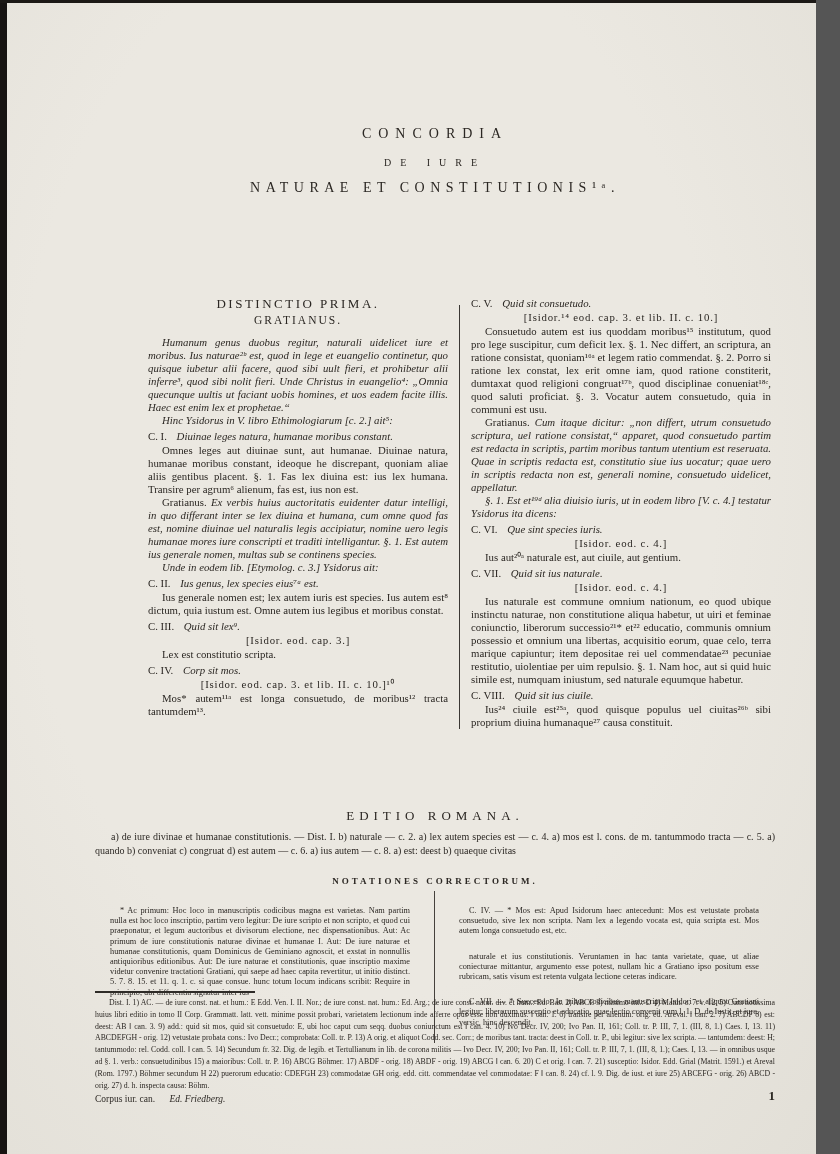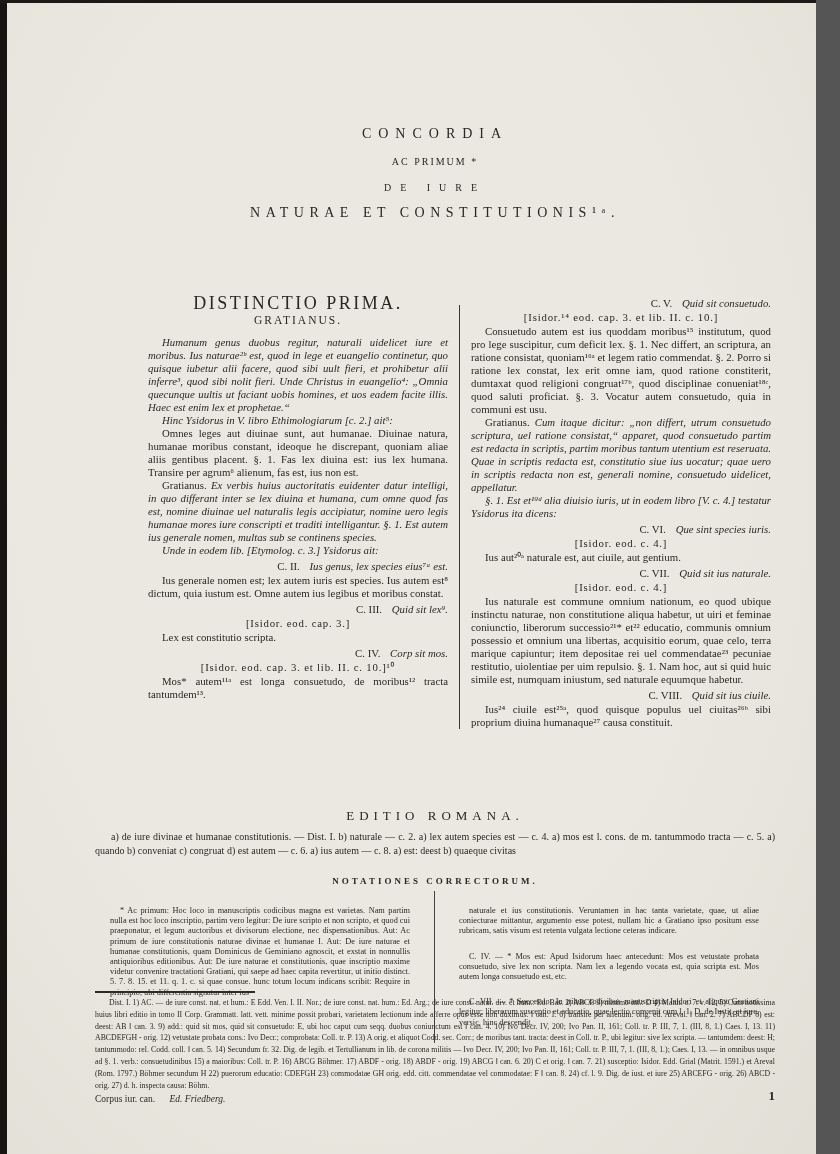--- a/index.html
+++ b/index.html
@@ -17,26 +17,26 @@
   .t1 { font-size:14px; letter-spacing:7px; }
   .t2 { font-size:21px; letter-spacing:3px; margin-top:13px; }
   .t3 { font-size:10px; letter-spacing:2px; margin-top:14px; }
   .t4 { font-size:10px; letter-spacing:9px; margin-top:15px; }
   .t5 { font-size:14px; letter-spacing:5.5px; margin-top:12px; }
 
   
   .main-cols { position:absolute; left:148px; top:297px; width:624px; display:flex; }
   .col { width:300px; font-size:10.8px; line-height:13px; text-align:justify; }
   .col-divider { width:1px; background:#3a3733; margin:8px 11px 0 11px; }
-  .dist-heading { text-align:center; font-size:18px; letter-spacing:2.5px; margin-bottom:4px; }
+  .dist-heading { text-align:center; font-size:13px; letter-spacing:2.5px; margin-bottom:4px; }
   .grat-heading { text-align:center; font-size:11.5px; letter-spacing:2px; margin-bottom:9px; }
   .para { margin:0; }
   .indent { text-indent:14px; }
   .italic { font-style:italic; }
-  .chap-head { text-align:right; margin:3px 0 1px 0; }
+  .chap-head { text-align:left; margin:3px 0 1px 0; }
   .cnum { margin-right:7px; }
   .inscr { text-align:center; letter-spacing:0.8px; margin:0 0 1px 0; }
 
   
   .editio { position:absolute; left:95px; top:808px; width:680px; }
   .editio-head { text-align:center; font-size:13px; letter-spacing:5px; margin:0 0 6px 0; }
   .editio-text { font-size:10px; line-height:13.5px; text-align:justify; text-indent:16px; margin:0; }
 
   
   .notationes { position:absolute; left:95px; top:876px; width:680px; }
@@ -58,34 +58,37 @@
 </style>
 </head>
 <body>
 
 <div class="page">
   <div class="scan-left"></div>
   <div class="scan-top"></div>
 
   <div class="title-block">
     <div class="t1">CONCORDIA</div>
-    <div class="t3">AC PRIMUM *</div>
     <div class="t4">DE IURE</div>
     <div class="t5">NATURAE ET CONSTITUTIONIS¹ᵃ.</div>
   </div>
 
   <div class="main-cols">
 
     <div class="col">
       <div class="dist-heading">DISTINCTIO PRIMA.</div>
       <div class="grat-heading">GRATIANUS.</div>
 
       <p class="para indent italic">Humanum genus duobus regitur, naturali uidelicet iure et moribus. Ius naturae²ᵇ est, quod in lege et euangelio continetur, quo quisque iubetur alii facere, quod sibi uult fieri, et prohibetur alii inferre³, quod sibi nolit fieri. Unde Christus in euangelio⁴: „Omnia quecunque uultis ut faciant uobis homines, et uos eadem facite illis. Haec est enim lex et prophetae.“</p>
       <p class="para indent italic">Hinc Ysidorus in V. libro Ethimologiarum [c. 2.] ait⁵:</p>
 
+      <div class="chap-head">
+        <span class="cnum">C. I.</span>
+        <span class="italic">Diuinae leges natura, humanae moribus constant.</span>
+      </div>
       <p class="para indent">Omnes leges aut diuinae sunt, aut humanae. Diuinae natura, humanae moribus constant, ideoque he discrepant, quoniam aliae aliis gentibus placent. §. 1. Fas lex diuina est: ius lex humana. Transire per agrum⁶ alienum, fas est, ius non est.</p>
 
       <p class="para indent">
         <span>Gratianus.</span>
         <span class="italic">Ex verbis huius auctoritatis euidenter datur intelligi, in quo differant inter se lex diuina et humana, cum omne quod fas est, nomine diuinae uel naturalis legis accipiatur, nomine uero legis humanae mores iure conscripti et traditi intelligantur. §. 1. Est autem ius generale nomen, multas sub se continens species.</span>
       </p>
       <p class="para indent italic">Unde in eodem lib. [Etymolog. c. 3.] Ysidorus ait:</p>
 
       <div class="chap-head">
         <span class="cnum">C. II.</span>
@@ -152,22 +155,22 @@
   </div>
 
   <div class="notationes">
     <div class="not-head">NOTATIONES CORRECTORUM.</div>
     <div class="not-cols">
       <div class="not-col">
         <p>* Ac primum: Hoc loco in manuscriptis codicibus magna est varietas. Nam partim nulla est hoc loco inscriptio, partim vero legitur: De iure scripto et non scripto, et quod cui praeponatur, et legum auctoribus et divisorum electione, nec dispensationibus. Aut: Ac primum de iure constitutionis naturae divinae et humanae I. Aut: De iure naturae et humanae constitutionis, quam Dominicus de Geminiano agnoscit, et exstat in nonnullis antiquioribus editionibus. Aut: De iure naturae et constitutionis, quae inscriptio maxime videtur convenire tractationi Gratiani, qui saepe ad haec capita revertitur, ut initio distinct. 5. 7. 8. 15. et 11. q. 1. c. si quae consue. hunc totum locum indicans scribit: Require in principio, ubi differentia signatur inter ius</p>
       </div>
       <div class="not-divider"></div>
       <div class="not-col">
+        <p>C. IV. — * Mos est: Apud Isidorum haec antecedunt: Mos est vetustate probata consuetudo, sive lex non scripta. Nam lex a legendo vocata est, quia scripta est. Mos autem longa consuetudo est, etc.</p>
         <p>naturale et ius constitutionis. Veruntamen in hac tanta varietate, quae, ut aliae coniecturae mittantur, argumento esse potest, nullam hic a Gratiano ipso positum esse rubricam, satis visum est retenta vulgata lectione ceteras indicare.</p>
-        <p>C. IV. — * Mos est: Apud Isidorum haec antecedunt: Mos est vetustate probata consuetudo, sive lex non scripta. Nam lex a legendo vocata est, quia scripta est. Mos autem longa consuetudo est, etc.</p>
         <p>C. VII. — * Successio: In tribus codicibus manuscriptis Isidori et aliquot Gratiani legitur: liberorum susceptio et educatio, quae lectio convenit cum l. 1. D. de Iustit. et iure, versic. hinc descendit.</p>
       </div>
     </div>
   </div>
 
   <div class="footnotes">
     <div class="fn-rule"></div>
     <p class="fn-text">Dist. I. 1) AC. — de iure const. nat. et hum.: E Edd. Ven. I. II. Nor.; de iure const. nat. hum.: Ed. Arg.; de iure const. natur. div. et hum.: Ed. Bas. 2) ABCE 3) minimo inf.: D 4) Matth. c. 7. v. 12. 5) Cum notissima huius libri editio in tomo II Corp. Grammatt. latt. vett. minime possit probari, varietatem lectionum inde afferre opus esse non duximus. ‖ can. 1. 6) transire per alienum: orig. ed. Areval. ‖ can. 2. 7) ABCDF 8) est: deest: AB ‖ can. 3. 9) add.: quid sit mos, quid sit consuetudo: E, ubi hoc caput cum seqq. duobus coniunctum est ‖ can. 4. 10) Ivo Decr. IV, 200; Ivo Pan. II, 161; Coll. tr. P. III, 7, 1. (III, 8, 1.) Caes. I, 13. 11) ABCDEFGH - orig. 12) vetustate probata cons.: Ivo Decr.; comprobata: Coll. tr. P. 13) A orig. et aliquot Codd. sec. Corr.; de moribus tant. tracta: deest in Coll. tr. P., ubi legitur: sive lex scripta. — tantumdem: deest: H; tantummodo: rel. Codd. coll. ‖ can. 5. 14) Secundum fr. 32. Dig. de legib. et Tertullianum in lib. de corona militis — Ivo Decr. IV, 200; Ivo Pan. II, 161; Coll. tr. P. III, 7, 1. (III, 8, 1.); Caes. I, 13. — in omnibus usque ad §. 1. verb.: consuetudinibus 15) a maioribus: Coll. tr. P. 16) ABCG Böhmer. 17) ABDF - orig. 18) ABDF - orig. 19) ABCG ‖ can. 6. 20) C et orig. ‖ can. 7. 21) susceptio: Isidor. Edd. Grial (Matrit. 1591.) et Areval (Rom. 1797.) Böhmer secundum H 22) puerorum educatio: CDEFGH 23) commodatae GH orig. edd. citt. commendatae vel commodatae: F ‖ can. 8. 24) cf. l. 9. Dig. de iust. et iure 25) ABCEFG - orig. 26) ABCD - orig. 27) d. h. inspecta causa: Böhm.</p>
   </div>
 

